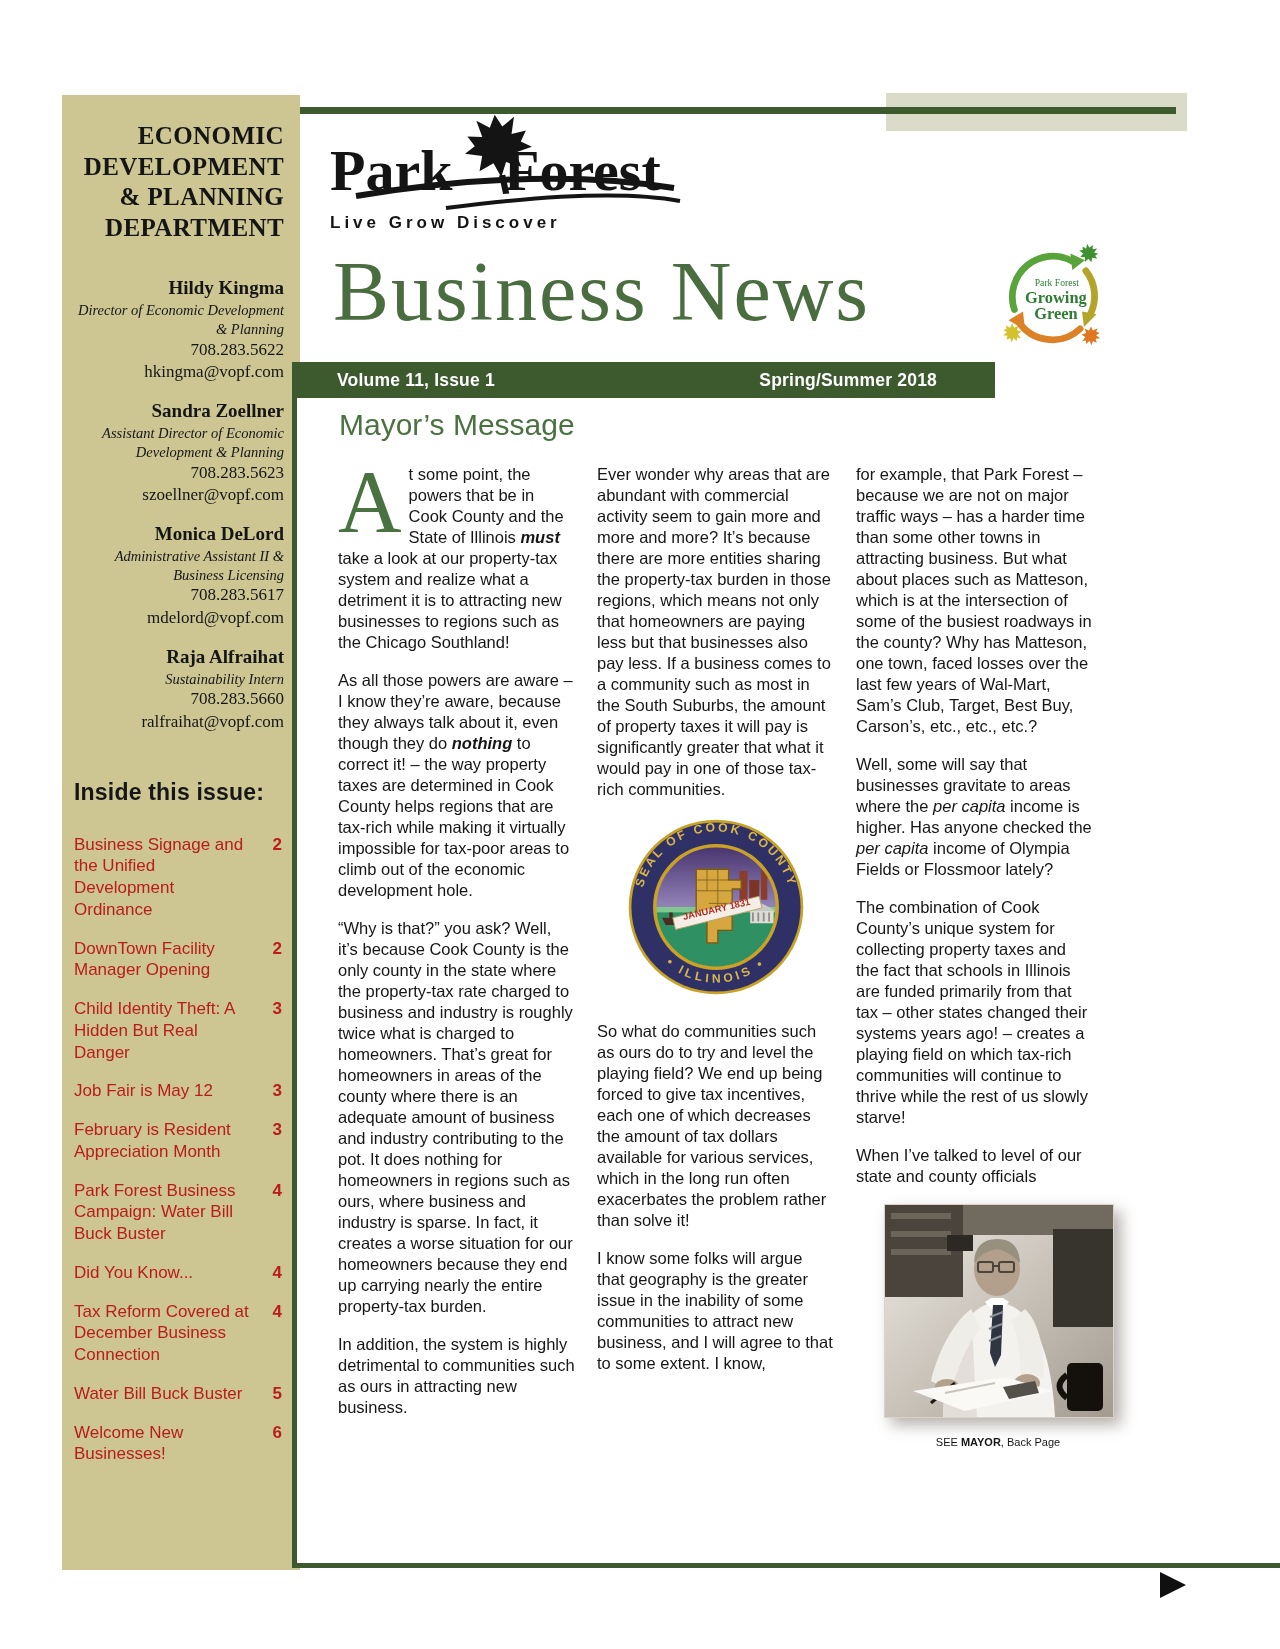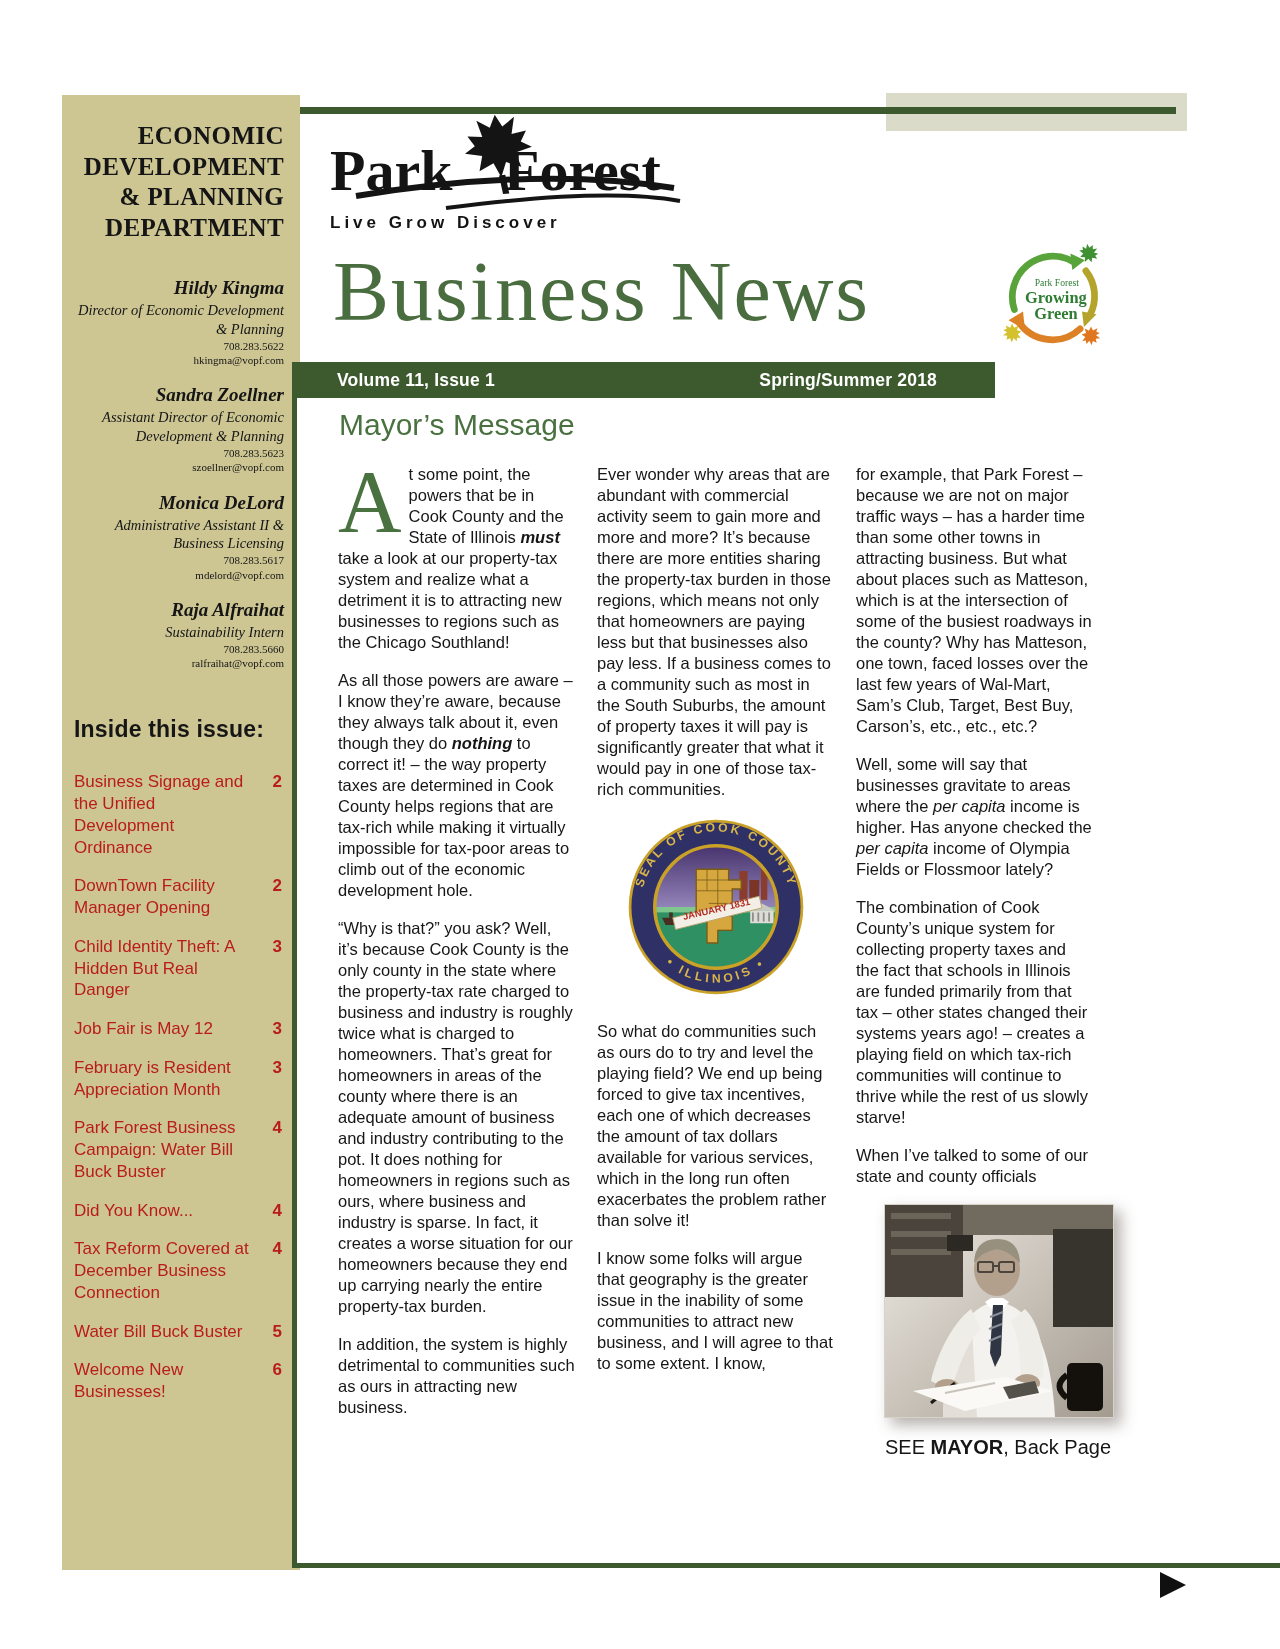--- a/index.html
+++ b/index.html
@@ -10,23 +10,23 @@
   .sage-band{position:absolute;left:886px;top:93px;width:301px;height:38px;background:#dadbc9;}
   .top-rule{position:absolute;left:290px;top:107px;width:886px;height:7px;background:#3d5a2e;}
 
   
   .sidebar{position:absolute;left:62px;top:95px;width:238px;height:1475px;background:#cdc693;
            box-sizing:border-box;padding:26px 16px 0 12px;}
   .dept-title{font-family:"Liberation Serif",serif;font-weight:bold;font-size:25px;line-height:1.22;
               text-align:right;color:#151515;letter-spacing:.4px;}
   .staff-list{margin-top:34px;text-align:right;}
   .staff{margin-bottom:17px;font-family:"Liberation Serif",serif;color:#151515;}
-  .s-name{font-weight:bold;font-size:19px;margin-bottom:2px;font-style:italic;}
+  .s-name{font-weight:bold;font-size:19px;margin-bottom:2px;}
   .s-title{font-style:italic;font-size:14.5px;line-height:1.3;}
-  .s-phone,.s-email{font-size:11px;line-height:1.3;}
+  .s-phone,.s-email{font-size:17px;line-height:1.3;}
   .toc-heading{margin-top:46px;font-size:23px;font-weight:bold;color:#161616;text-align:left;letter-spacing:.2px;}
   .toc-list{margin-top:28px;}
   .toc-item{display:flex;margin-bottom:17px;font-size:17px;line-height:1.28;color:#b91c1c;}
   .toc-label{width:178px;}
   .toc-page{margin-left:auto;font-weight:bold;padding-right:2px;}
 
   
   .pf-logo{position:absolute;left:326px;top:110px;width:370px;height:130px;}
   .biz-title{position:absolute;left:333px;top:250px;font-family:"Liberation Serif",serif;
              font-size:84px;line-height:1;color:#4a6d3f;letter-spacing:2px;}
@@ -43,21 +43,21 @@
   .cols{position:absolute;left:41px;top:102px;display:flex;gap:22px;}
   .col{width:237px;}
   .body-p{margin:0 0 17px 0;font-size:16.5px;line-height:21px;color:#161616;text-align:left;}
   .dropcap{float:left;font-family:"Liberation Serif",serif;font-size:88px;line-height:66px;
            color:#4a7240;margin:5px 7px 0 0;}
   .seal-wrap{width:180px;margin:14px auto 24px;}
   .seal-wrap svg{display:block;width:180px;height:180px;}
   .photo-wrap{margin:16px 0 0 28px;width:228px;height:212px;border:1px solid #d8d2c8;
               box-shadow:7px 7px 14px rgba(90,80,70,.45);}
   .photo-wrap svg{display:block;width:228px;height:212px;}
-  .photo-caption{margin:18px 0 0 28px;width:228px;text-align:center;font-size:20px;color:#161616;}
+  .photo-caption{margin:18px 0 0 28px;width:228px;text-align:center;font-size:11px;color:#161616;}
   .next-arrow{position:absolute;left:1160px;top:1572px;width:0;height:0;
               border-top:13px solid transparent;border-bottom:13px solid transparent;
               border-left:26px solid #101010;}
 </style>
 </head>
 <body>
 
 <div class="page">
 
   <div class="sage-band"></div>
@@ -237,21 +237,21 @@
           </svg>
         </div>
         <p class="body-p"><span>So what do communities such as ours do to try and level the playing field?  We end up being forced to give tax incentives, each one of which decreases the amount of tax dollars available for various services, which in the long run often exacerbates the problem rather than solve it!</span></p>
         <p class="body-p"><span>I know some folks will argue that geography is the greater issue in the inability of some communities to attract new business, and I will agree to that to some extent. I know,</span></p>
       </div>
 
       <div class="col">
         <p class="body-p"><span>for example, that Park Forest – because we are not on major traffic ways – has a harder time than some other towns in attracting business. But what about places such as Matteson, which is at the intersection of some of the busiest roadways in the county?  Why has Matteson, one town, faced losses over the last few years of Wal-Mart, Sam’s Club, Target, Best Buy, Carson’s, etc., etc., etc.?</span></p>
         <p class="body-p"><span>Well, some will say that businesses gravitate to areas where the </span><span style="font-style: italic;">per capita</span><span> income is higher. Has anyone checked the </span><span style="font-style: italic;">per capita</span><span> income of Olympia Fields or Flossmoor lately?</span></p>
         <p class="body-p"><span>The combination of Cook County’s unique system for collecting property taxes and the fact that schools in Illinois are funded primarily from that tax – other states changed their systems years ago! – creates a playing field on which tax-rich  communities will continue to thrive while the rest of us slowly starve!</span></p>
-        <p class="body-p"><span>When I’ve talked to some of our state and county officials</span></p>
+        <p class="body-p"><span>When I’ve talked to level of our state and county officials</span></p>
 
         <div class="photo-wrap">
           <svg viewBox="0 0 228 212" preserveAspectRatio="none">
             <defs>
               <linearGradient id="mg" x1="0" y1="0" x2="1" y2="1">
                 <stop offset="0" stop-color="#efebe4"></stop>
                   <stop offset="1" stop-color="#a39b90"></stop>
               </linearGradient>
             </defs>
             <rect width="228" height="212" fill="url(#mg)"></rect>

